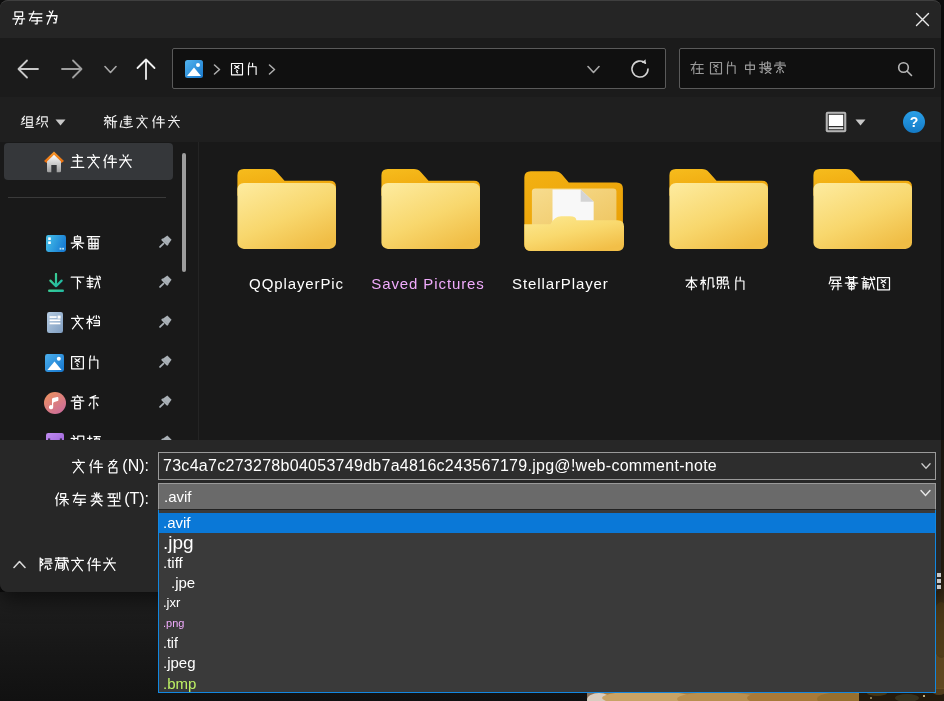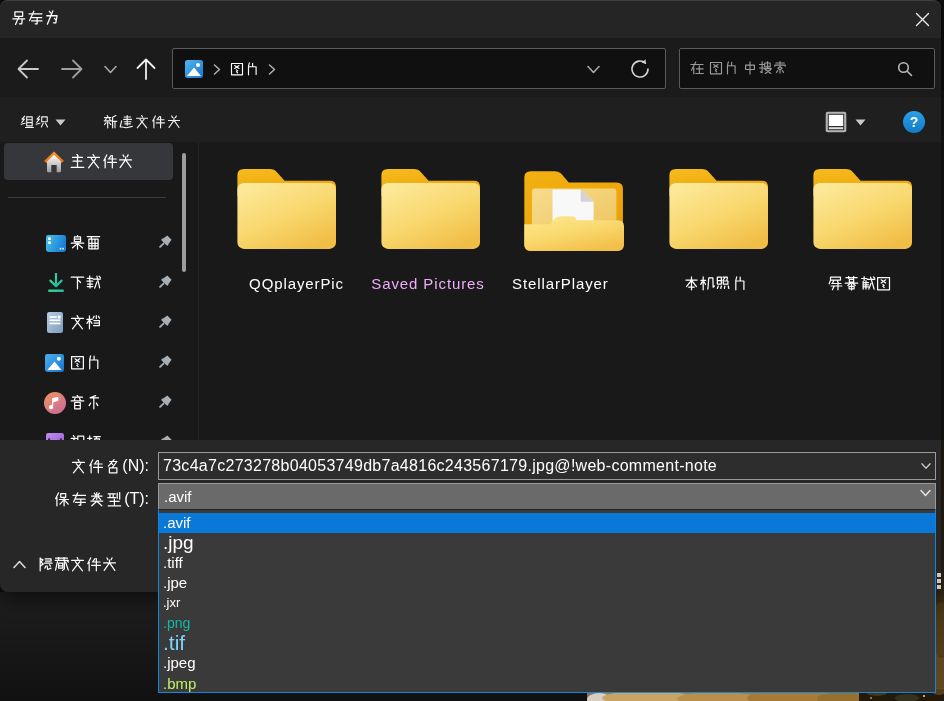--- a/index.html
+++ b/index.html
@@ -448,19 +448,19 @@
       </div>
 </div>
 <div class="abs" style="left:937px;top:573px;width:4px;height:4px;background:#c8c8c8"></div>
 <div class="abs" style="left:937px;top:579px;width:4px;height:4px;background:#c8c8c8"></div>
 <div class="abs" style="left:937px;top:585px;width:4px;height:4px;background:#c8c8c8"></div>
 <div class="abs" style="left:158px;top:510px;width:778px;height:183px;background:#3a3a3a;border:1px solid #1287e0;border-top:none">
 <div class="abs" style="left:0;top:3px;width:776px;height:20px;background:#0a78d7"></div>
 <div class="abs" style="left:4px;top:3px;height:20px;line-height:20px;font-size:15px;color:#fff">.avif</div>
 <div class="abs" style="left:4px;top:23px;height:20px;line-height:20px;font-size:19px;color:#fff">.jpg</div>
 <div class="abs" style="left:4px;top:43px;height:20px;line-height:20px;font-size:15px;color:#fff">.tiff</div>
-<div class="abs" style="left:4px;top:63px;height:20px;line-height:20px;font-size:15px;color:#fff">.jpe</div>
+<div class="abs" style="left:12px;top:63px;height:20px;line-height:20px;font-size:15px;color:#fff">.jpe</div>
 <div class="abs" style="left:4px;top:83px;height:20px;line-height:20px;font-size:13px;color:#fff">.jxr</div>
-<div class="abs" style="left:4px;top:103px;height:20px;line-height:20px;font-size:14px;color:#14b8a6">.png</div>
-<div class="abs" style="left:4px;top:123px;height:20px;line-height:20px;font-size:21px;color:#7dd3fc">.tif</div>
+<div class="abs" style="left:4px;top:103px;height:20px;line-height:20px;font-size:11px;color:#f0abfc">.png</div>
+<div class="abs" style="left:4px;top:123px;height:20px;line-height:20px;font-size:14px;color:#ffffff">.tif</div>
 <div class="abs" style="left:4px;top:143px;height:20px;line-height:20px;font-size:15px;color:#fff">.jpeg</div>
 <div class="abs" style="left:4px;top:164px;height:20px;line-height:20px;font-size:15px;color:#bef264">.bmp</div>
 </div>
 </div>
 </body></html>

